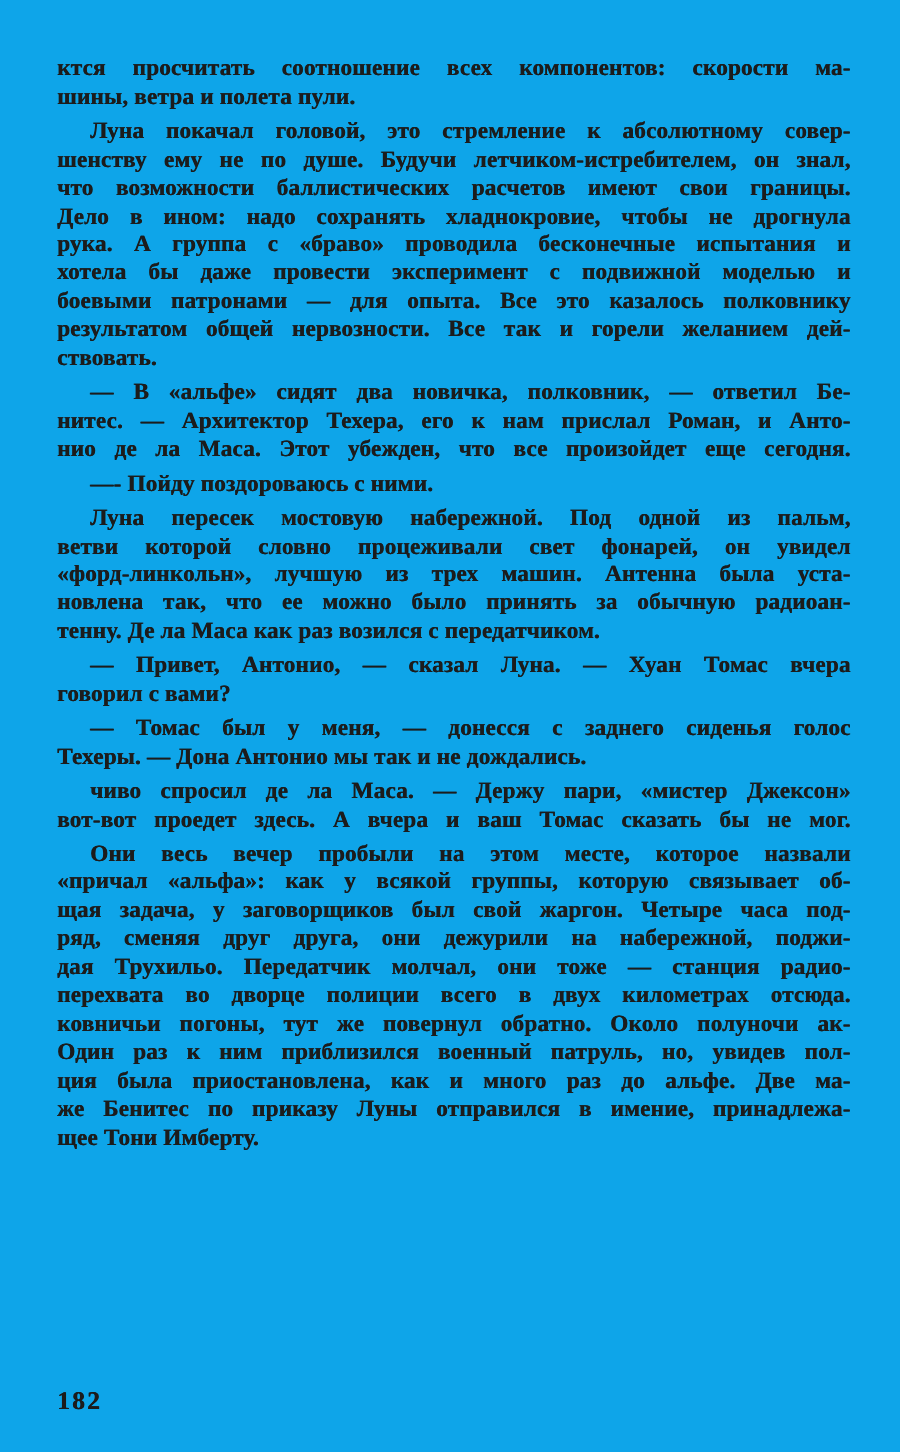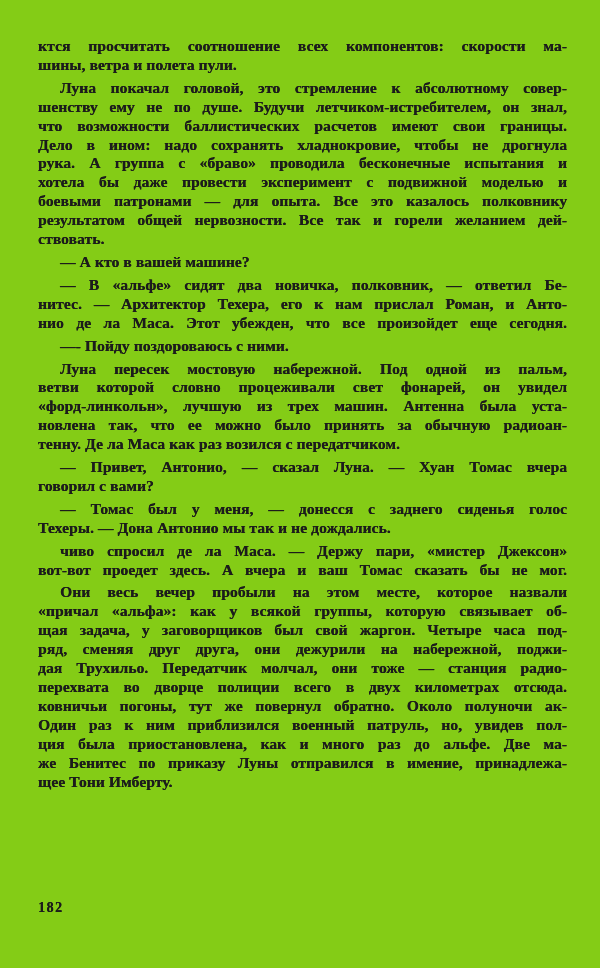--- a/index.html
+++ b/index.html
@@ -11,21 +11,21 @@
     height: 968px;
     background: #fcfcfa;
     overflow: hidden;
     position: relative;
     font-family: "Liberation Serif", "DejaVu Serif", serif;
     color: #1c1c1c;
   }
   .page {
     position: absolute;
     inset: 0;
-    background: #84cc16;
+    background: #0ea5e9;
     padding-left: 16px;
   }
   .text-block {
     position: absolute;
     left: 38px;
     top: 37px;
     width: 529px;
   }
   .para {
     margin: 0;
@@ -46,22 +46,22 @@
   }
   .line.end {
     text-align-last: left;
   }
   .para.indent .line:first-child {
     padding-left: 22px;
   }
   .page-number {
     position: absolute;
     left: 38px;
-    top: 900px;
-    font-size: 14px;
+    top: 924px;
+    font-size: 17px;
     font-weight: bold;
     letter-spacing: 1.5px;
     text-shadow: 0.3px 0 0 currentColor;
   }
 </style>
 </head>
 <body>
 
 <div class="page">
   <div class="text-block" id="text-block">
@@ -72,23 +72,20 @@
       <div class="para indent">
         <div class="line">Луна покачал головой, это стремление к абсолютному совер-</div>
         <div class="line">шенству ему не по душе. Будучи летчиком-истребителем, он знал,</div>
         <div class="line">что возможности баллистических расчетов имеют свои границы.</div>
         <div class="line">Дело в ином: надо сохранять хладнокровие, чтобы не дрогнула</div>
         <div class="line">рука. А группа с «браво» проводила бесконечные испытания и</div>
         <div class="line">хотела бы даже провести эксперимент с подвижной моделью и</div>
         <div class="line">боевыми патронами — для опыта. Все это казалось полковнику</div>
         <div class="line">результатом общей нервозности. Все так и горели желанием дей-</div>
         <div class="line end">ствовать.</div>
-      </div>
-      <div class="para indent">
-        <div class="line end">— А кто в вашей машине?</div>
       </div>
       <div class="para indent">
         <div class="line">— В «альфе» сидят два новичка, полковник, — ответил Бе-</div>
         <div class="line">нитес. — Архитектор Техера, его к нам прислал Роман, и Анто-</div>
         <div class="line">нио де ла Маса. Этот убежден, что все произойдет еще сегодня.</div>
       </div>
       <div class="para indent">
         <div class="line end">—- Пойду поздороваюсь с ними.</div>
       </div>
       <div class="para indent">

